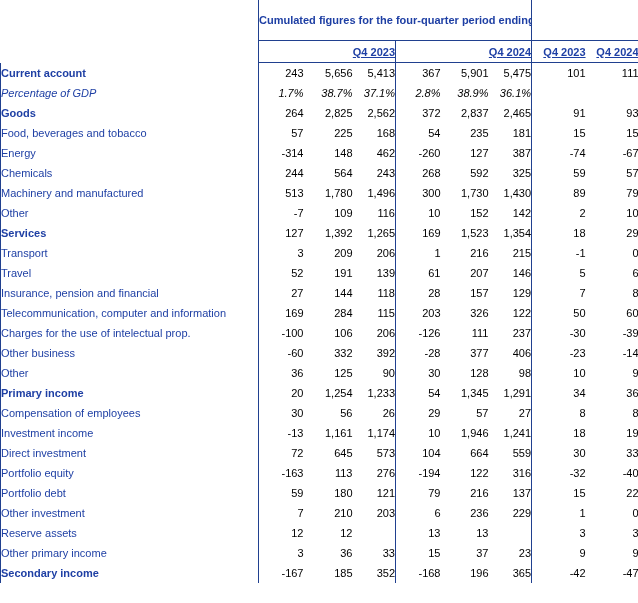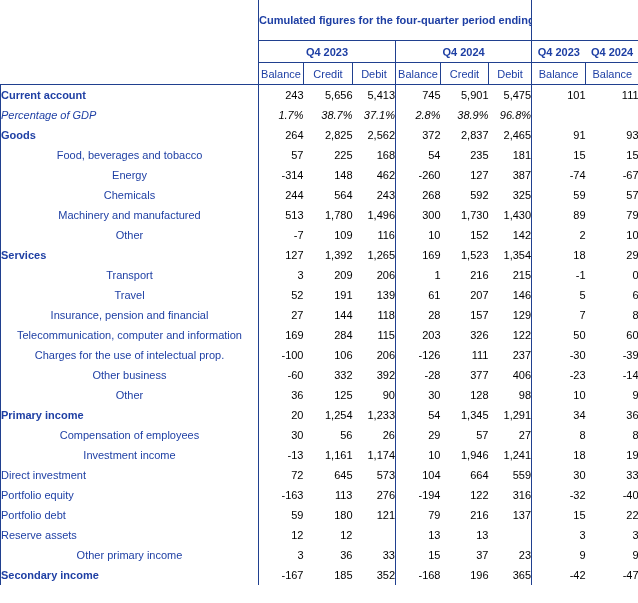--- a/index.html
+++ b/index.html
@@ -33,38 +33,39 @@
     font-size:11.5px;
     text-align:right;
     line-height:1.5;
     padding:2px 26px;
     white-space:normal;
   }
   .group-head{
     height:21px;
     color:var(--blue);
     font-weight:bold;
-    text-align:center;
+    text-align:right;
+    text-decoration:underline;
   }
   .col-head{
     height:21px;
     color:var(--blue);
     font-weight:normal;
     text-align:center;
   }
   
   .label{
     height:20px;
     color:var(--blue);
     text-align:left;
   }
   .label.lvl0{padding-left:10px;font-weight:bold;}
   .label.lvl1{padding-left:21px;}
   .label.lvl1.bold{font-weight:bold;margin-top:12px;}
-  .label.lvl2{padding-left:29px;text-align:center;}
+  .label.lvl2{padding-left:29px;}
   .label.lvl3{padding-left:39px;}
   .label.italic{font-style:italic;margin-top:21px;}
   .num{
     height:20px;
     color:var(--num);
     text-align:right;
     padding-right:9px;
   }
   .num.tight{padding-right:3px;}
   tr.italic-row .num{font-style:italic;}
@@ -90,52 +91,41 @@
       <th class="merged-title br bb" colspan="6">Cumulated figures for the four-quarter period ending</th>
       <th class="bb" colspan="2"></th>
     </tr>
     <tr>
       <td class="br"></td>
       <th class="group-head br bb" colspan="3">Q4 2023</th>
       <th class="group-head br bb" colspan="3">Q4 2024</th>
       <th class="group-head bb">Q4 2023</th>
       <th class="group-head bb">Q4 2024</th>
     </tr>
-    <tr>
-      <td class="br bb"></td>
-      <th class="col-head br bb">Balance</th>
-      <th class="col-head br bb">Credit</th>
-      <th class="col-head br bb">Debit</th>
-      <th class="col-head br bb">Balance</th>
-      <th class="col-head br bb">Credit</th>
-      <th class="col-head br bb">Debit</th>
-      <th class="col-head br bb">Balance</th>
-      <th class="col-head bb">Balance</th>
-    </tr>
   </thead>
   <tbody id="table-body">
       <tr>
         <td class="label lvl0 bl br bold">Current account</td>
         <td class="num">243</td>
         <td class="num">5,656</td>
         <td class="num tight br">5,413</td>
-        <td class="num">745</td>
+        <td class="num">367</td>
         <td class="num">5,901</td>
         <td class="num tight br">5,475</td>
         <td class="num">101</td>
         <td class="num">111</td>
       </tr>
       <tr class="italic-row">
         <td class="label lvl1 bl br italic">Percentage of GDP</td>
         <td class="num">1.7%</td>
         <td class="num">38.7%</td>
         <td class="num tight br">37.1%</td>
         <td class="num">2.8%</td>
         <td class="num">38.9%</td>
-        <td class="num tight br">96.8%</td>
+        <td class="num tight br">36.1%</td>
         <td class="num"></td>
         <td class="num"></td>
       </tr>
       <tr>
         <td class="label lvl1 bl br bold">Goods</td>
         <td class="num">264</td>
         <td class="num">2,825</td>
         <td class="num tight br">2,562</td>
         <td class="num">372</td>
         <td class="num">2,837</td>
@@ -346,20 +336,31 @@
         <td class="num">59</td>
         <td class="num">180</td>
         <td class="num tight br">121</td>
         <td class="num">79</td>
         <td class="num">216</td>
         <td class="num tight br">137</td>
         <td class="num">15</td>
         <td class="num">22</td>
       </tr>
       <tr>
+        <td class="label lvl3 bl br">Other investment</td>
+        <td class="num">7</td>
+        <td class="num">210</td>
+        <td class="num tight br">203</td>
+        <td class="num">6</td>
+        <td class="num">236</td>
+        <td class="num tight br">229</td>
+        <td class="num">1</td>
+        <td class="num">0</td>
+      </tr>
+      <tr>
         <td class="label lvl3 bl br">Reserve assets</td>
         <td class="num">12</td>
         <td class="num">12</td>
         <td class="num tight br"></td>
         <td class="num">13</td>
         <td class="num">13</td>
         <td class="num tight br"></td>
         <td class="num">3</td>
         <td class="num">3</td>
       </tr>

